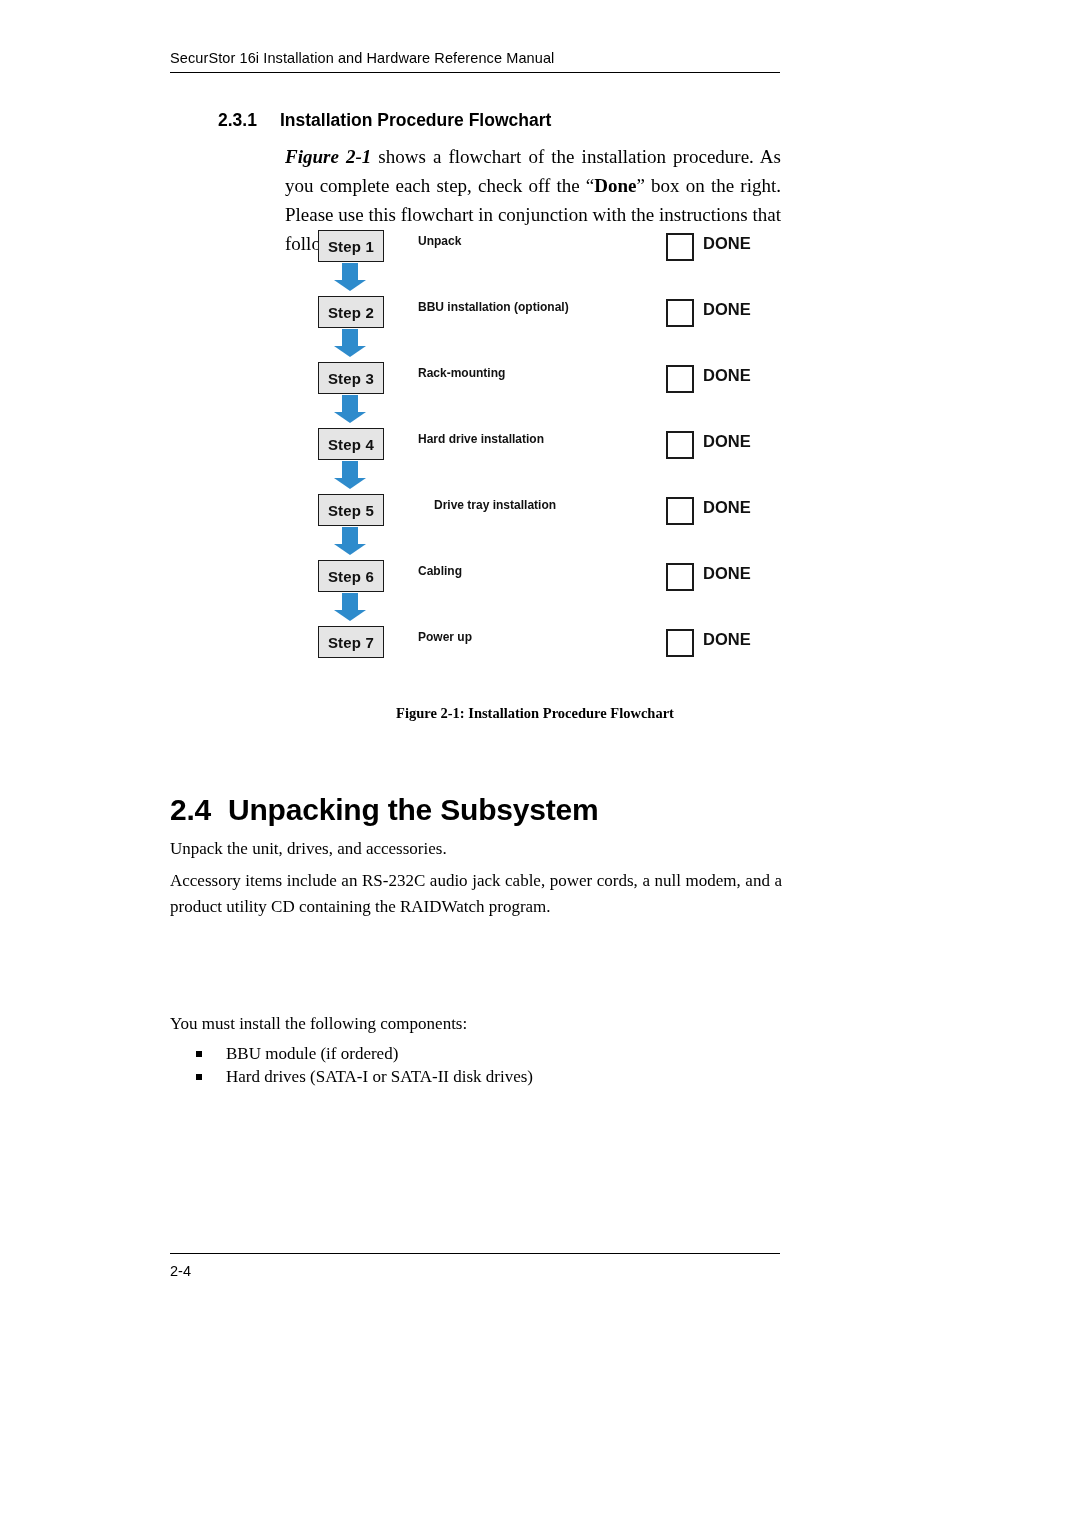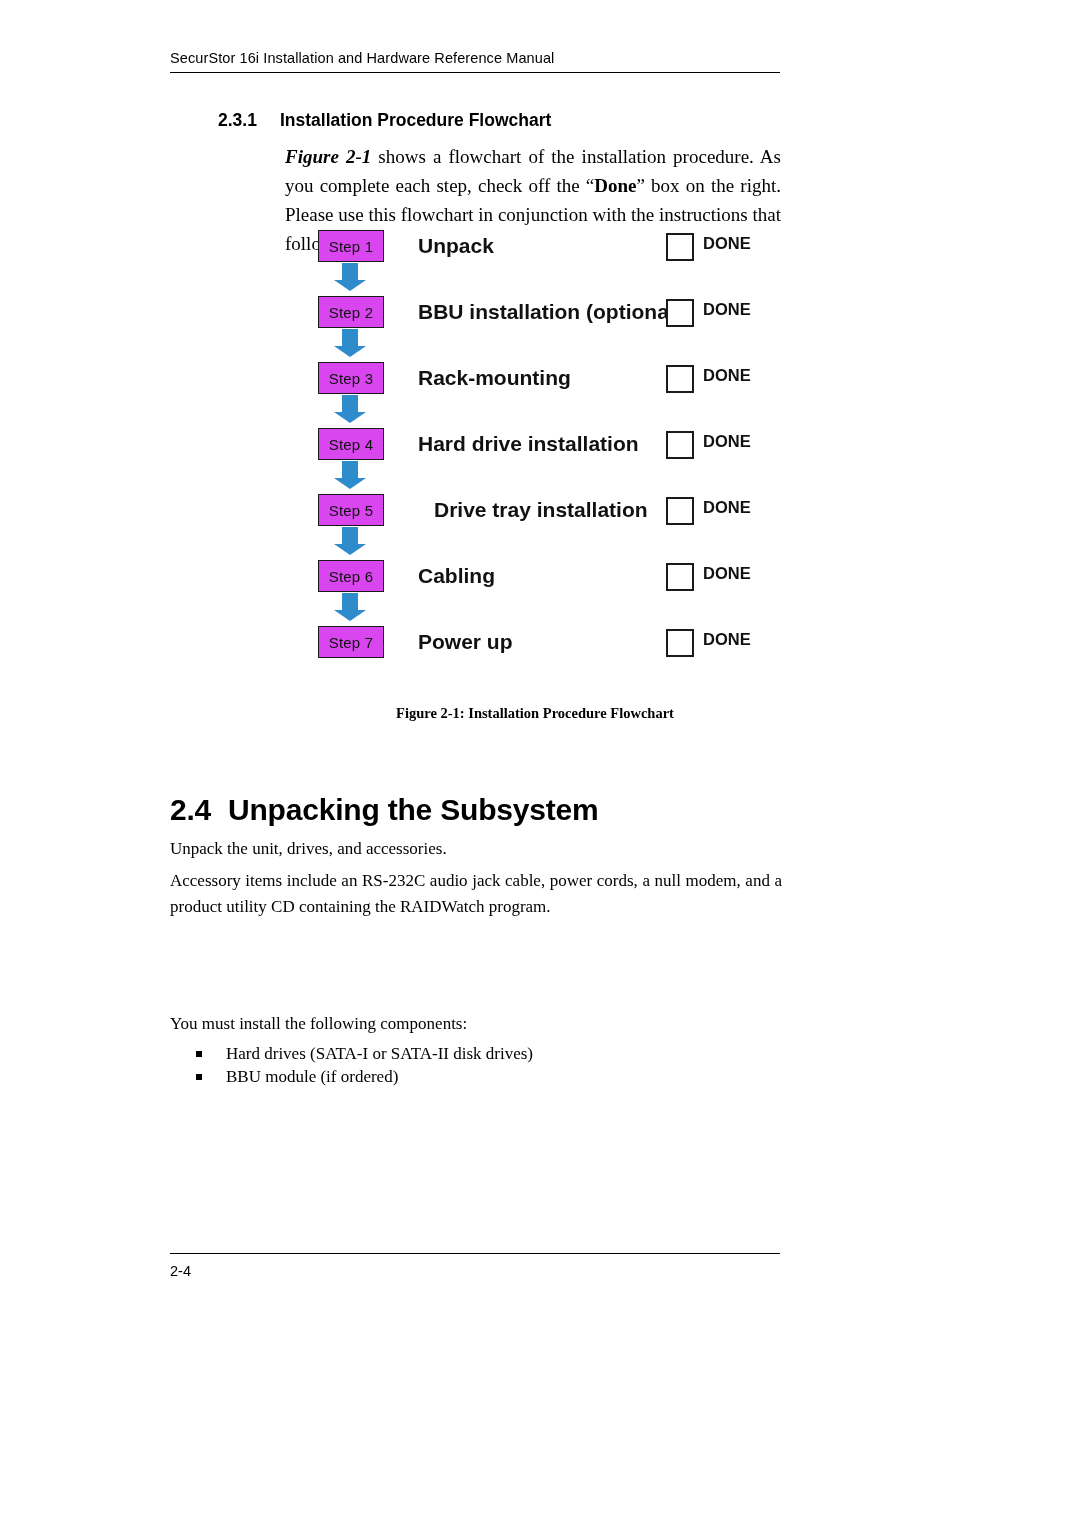--- a/index.html
+++ b/index.html
@@ -79,23 +79,23 @@
     position: relative;
     height: 66px;
   }
   .step-box {
     position: absolute;
     left: 0px;
     top: 8px;
     width: 64px;
     height: 30px;
     border: 1.6px solid #1a1a1a;
-    background: #d946ef;
-    font-family: "Liberation Sans", sans-serif;
-    font-weight: normal;
+    background: #e5e5e5;
+    font-family: "Liberation Sans", sans-serif;
+    font-weight: bold;
     font-size: 15px;
     color: #111;
     display: flex;
     align-items: center;
     justify-content: center;
     letter-spacing: 0.2px;
   }
   
   .arrow {
     position: absolute;
@@ -114,21 +114,21 @@
     height: 0;
     border-left: 16px solid transparent;
     border-right: 16px solid transparent;
     border-top: 11px solid #2e8bcc;
   }
   .flow-label {
     position: absolute;
     top: 12px;
     font-family: "Liberation Sans", sans-serif;
     font-weight: bold;
-    font-size: 21px;
+    font-size: 12px;
     color: #111;
     white-space: nowrap;
   }
   .done-box {
     position: absolute;
     top: 11px;
     width: 24px;
     height: 24px;
     border: 2px solid #1a1a1a;
     background: #fff;
@@ -302,24 +302,24 @@
     <span class="num">2.4</span><span>Unpacking the Subsystem</span>
   </div>
   <div class="body-para" id="p24a">Unpack the unit, drives, and accessories.</div>
   <div class="body-para" id="p24b">Accessory items include an RS-232C audio jack cable, power cords, a null modem, and a product utility CD containing the RAIDWatch program.</div>
 
   <div class="body-para" id="p25a">You must install the following components:</div>
 
   <div class="bullets">
     <div class="bullet-item">
       <span class="sq"></span>
-      <span>Hard drives (SATA-I or SATA-II disk drives)</span>
+      <span>BBU module (if ordered)</span>
     </div>
     <div class="bullet-item">
       <span class="sq"></span>
-      <span>BBU module (if ordered)</span>
+      <span>Hard drives (SATA-I or SATA-II disk drives)</span>
     </div>
   </div>
 
   <div class="footer-rule"></div>
   <div class="footer-page">2-4</div>
 
 </div>
 
 </body></html>

